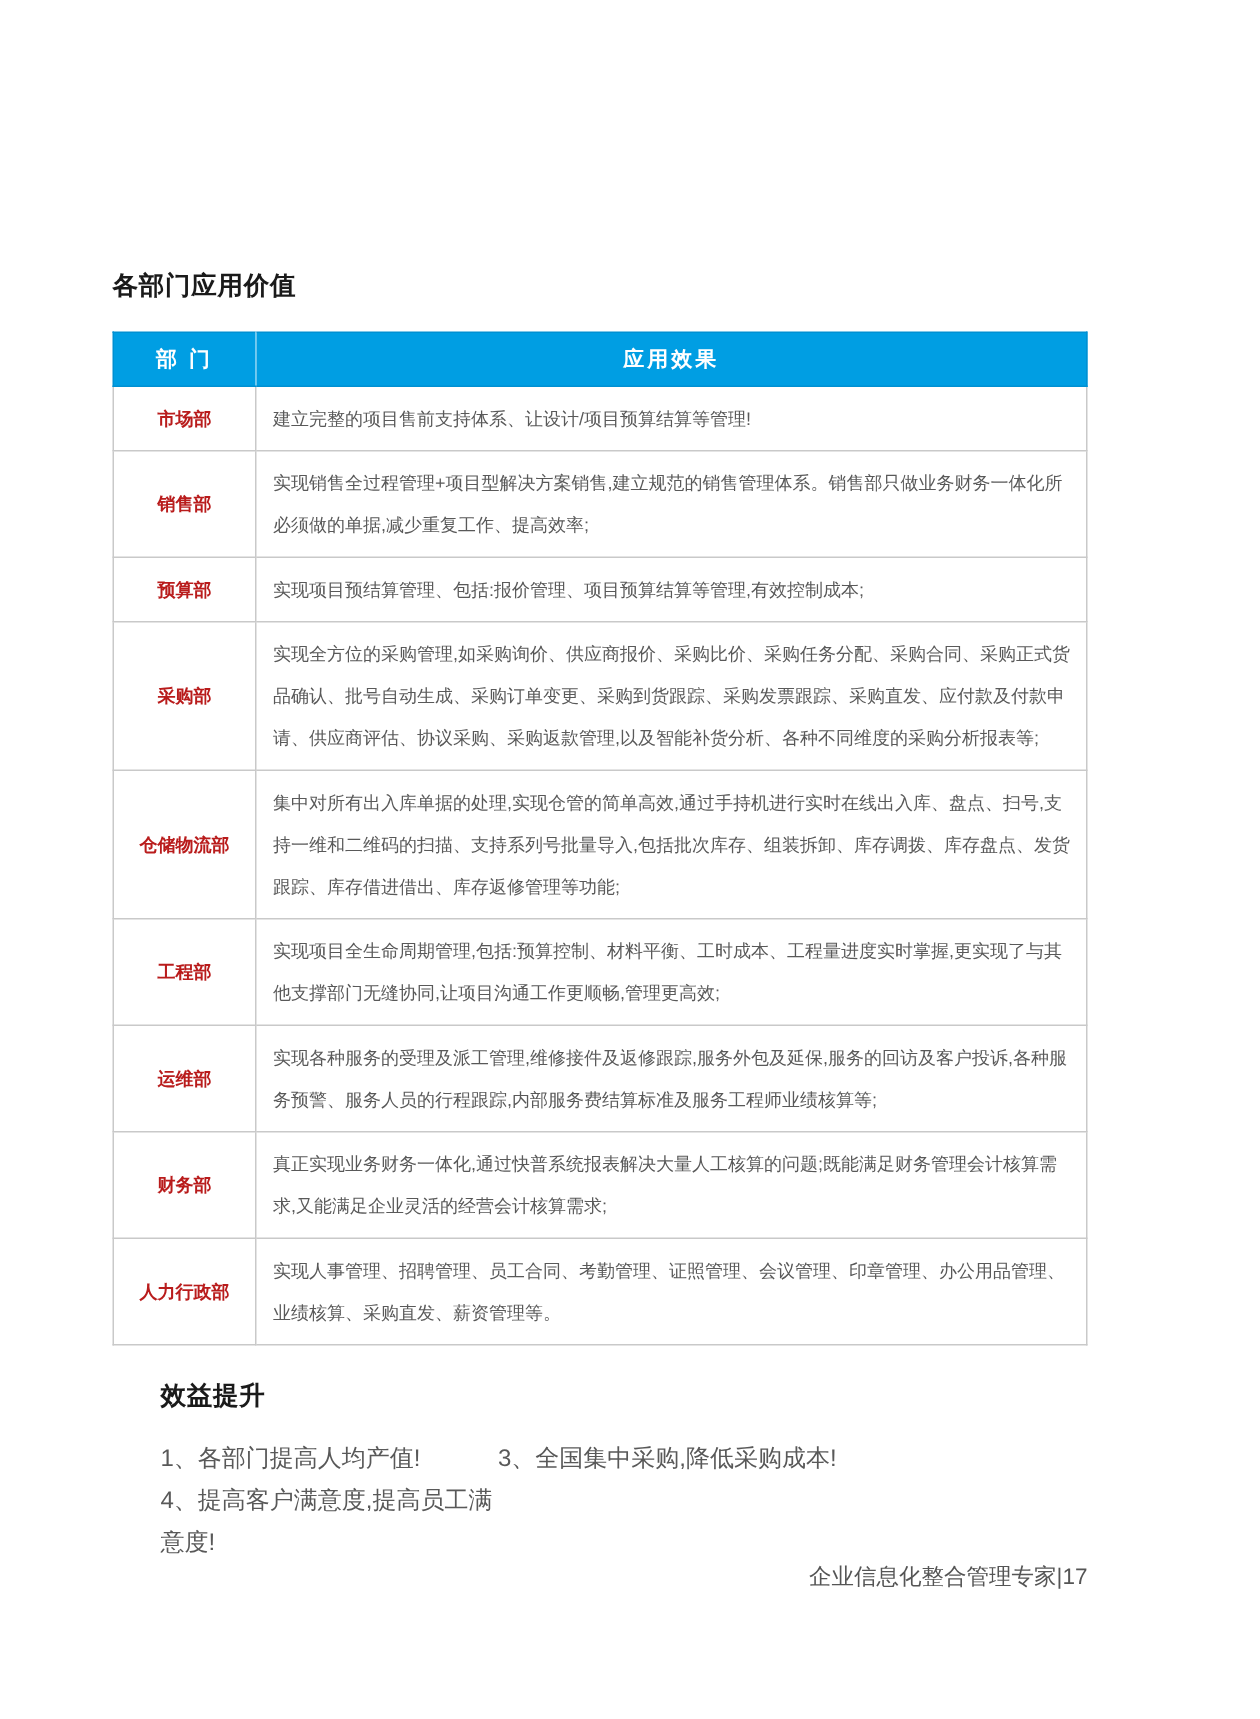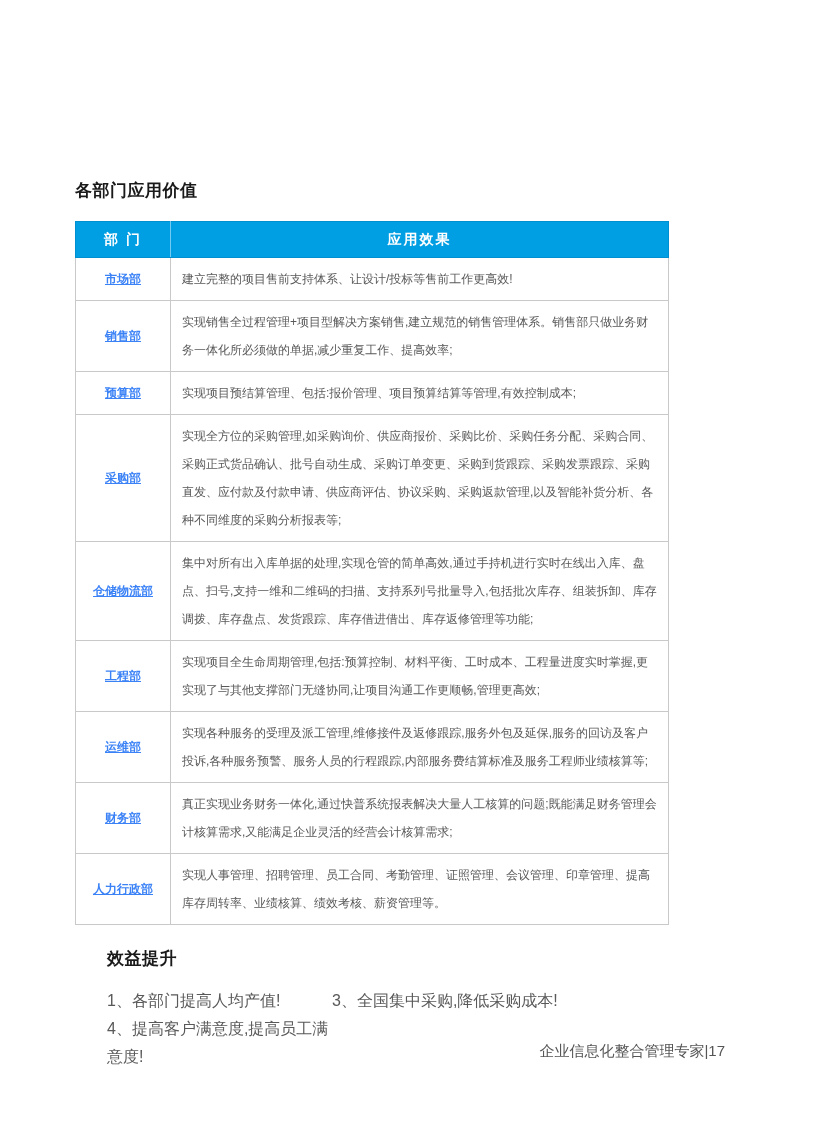--- a/index.html
+++ b/index.html
@@ -22,21 +22,21 @@
     width: 650px;
   }
   .section-title {
     font-size: 17px;
     font-weight: bold;
     color: #1a1a1a;
     letter-spacing: 0.5px;
     margin-bottom: 19px;
   }
   table.dept-table {
-    width: 594px;
+    width: 650px;
     border-collapse: collapse;
     table-layout: fixed;
   }
   table.dept-table th, table.dept-table td {
     border: 1px solid #c9c9c9;
   }
   table.dept-table thead th {
     background: #009ee3;
     border: 1px solid #0090d2;
     color: #ffffff;
@@ -49,24 +49,23 @@
   table.dept-table thead th.col-dept {
     border-right: 1px solid rgba(255,255,255,0.45);
   }
   .col-dept { width: 95px; }
   td.dept-cell {
     width: 95px;
     text-align: center;
     vertical-align: middle;
     font-size: 12px;
     font-weight: bold;
-    color: #3b82f6;
+    color: #b91c1c;
     padding: 6px 4px;
     line-height: 18px;
-    text-decoration: underline;
   }
   td.effect-cell {
     font-size: 12px;
     color: #595959;
     line-height: 28px;
     padding: 7px 10px 7px 11px;
     vertical-align: middle;
     text-align: left;
   }
   .benefits-section { margin-top: 22px; margin-left: 32px; }
@@ -98,21 +97,21 @@
     <table class="dept-table">
       <thead>
         <tr>
           <th class="col-dept">部  门</th>
           <th>应用效果</th>
         </tr>
       </thead>
       <tbody>
         <tr>
           <td class="dept-cell">市场部</td>
-          <td class="effect-cell">建立完整的项目售前支持体系、让设计/投标等售前工作更高效!</td>
+          <td class="effect-cell">建立完整的项目售前支持体系、让设计/项目预算结算等管理!</td>
         </tr>
         <tr>
           <td class="dept-cell">销售部</td>
           <td class="effect-cell">实现销售全过程管理+项目型解决方案销售,建立规范的销售管理体系。销售部只做业务财务一体化所必须做的单据,减少重复工作、提高效率;</td>
         </tr>
         <tr>
           <td class="dept-cell">预算部</td>
           <td class="effect-cell">实现项目预结算管理、包括:报价管理、项目预算结算等管理,有效控制成本;</td>
         </tr>
         <tr>
@@ -130,21 +129,21 @@
         <tr>
           <td class="dept-cell">运维部</td>
           <td class="effect-cell">实现各种服务的受理及派工管理,维修接件及返修跟踪,服务外包及延保,服务的回访及客户投诉,各种服务预警、服务人员的行程跟踪,内部服务费结算标准及服务工程师业绩核算等;</td>
         </tr>
         <tr>
           <td class="dept-cell">财务部</td>
           <td class="effect-cell">真正实现业务财务一体化,通过快普系统报表解决大量人工核算的问题;既能满足财务管理会计核算需求,又能满足企业灵活的经营会计核算需求;</td>
         </tr>
         <tr>
           <td class="dept-cell">人力行政部</td>
-          <td class="effect-cell">实现人事管理、招聘管理、员工合同、考勤管理、证照管理、会议管理、印章管理、提高库存周转率、业绩核算、绩效考核、薪资管理等。</td>
+          <td class="effect-cell">实现人事管理、招聘管理、员工合同、考勤管理、证照管理、会议管理、印章管理、办公用品管理、业绩核算、采购直发、薪资管理等。</td>
         </tr>
       </tbody>
     </table>
 
     <div class="benefits-section">
       <div class="section-title" style="margin-bottom:0">效益提升</div>
       <div class="benefits-grid">
         <span>1、各部门提高人均产值!</span>
         <span>3、全国集中采购,降低采购成本!</span>
         <span>4、提高客户满意度,提高员工满意度!</span>

